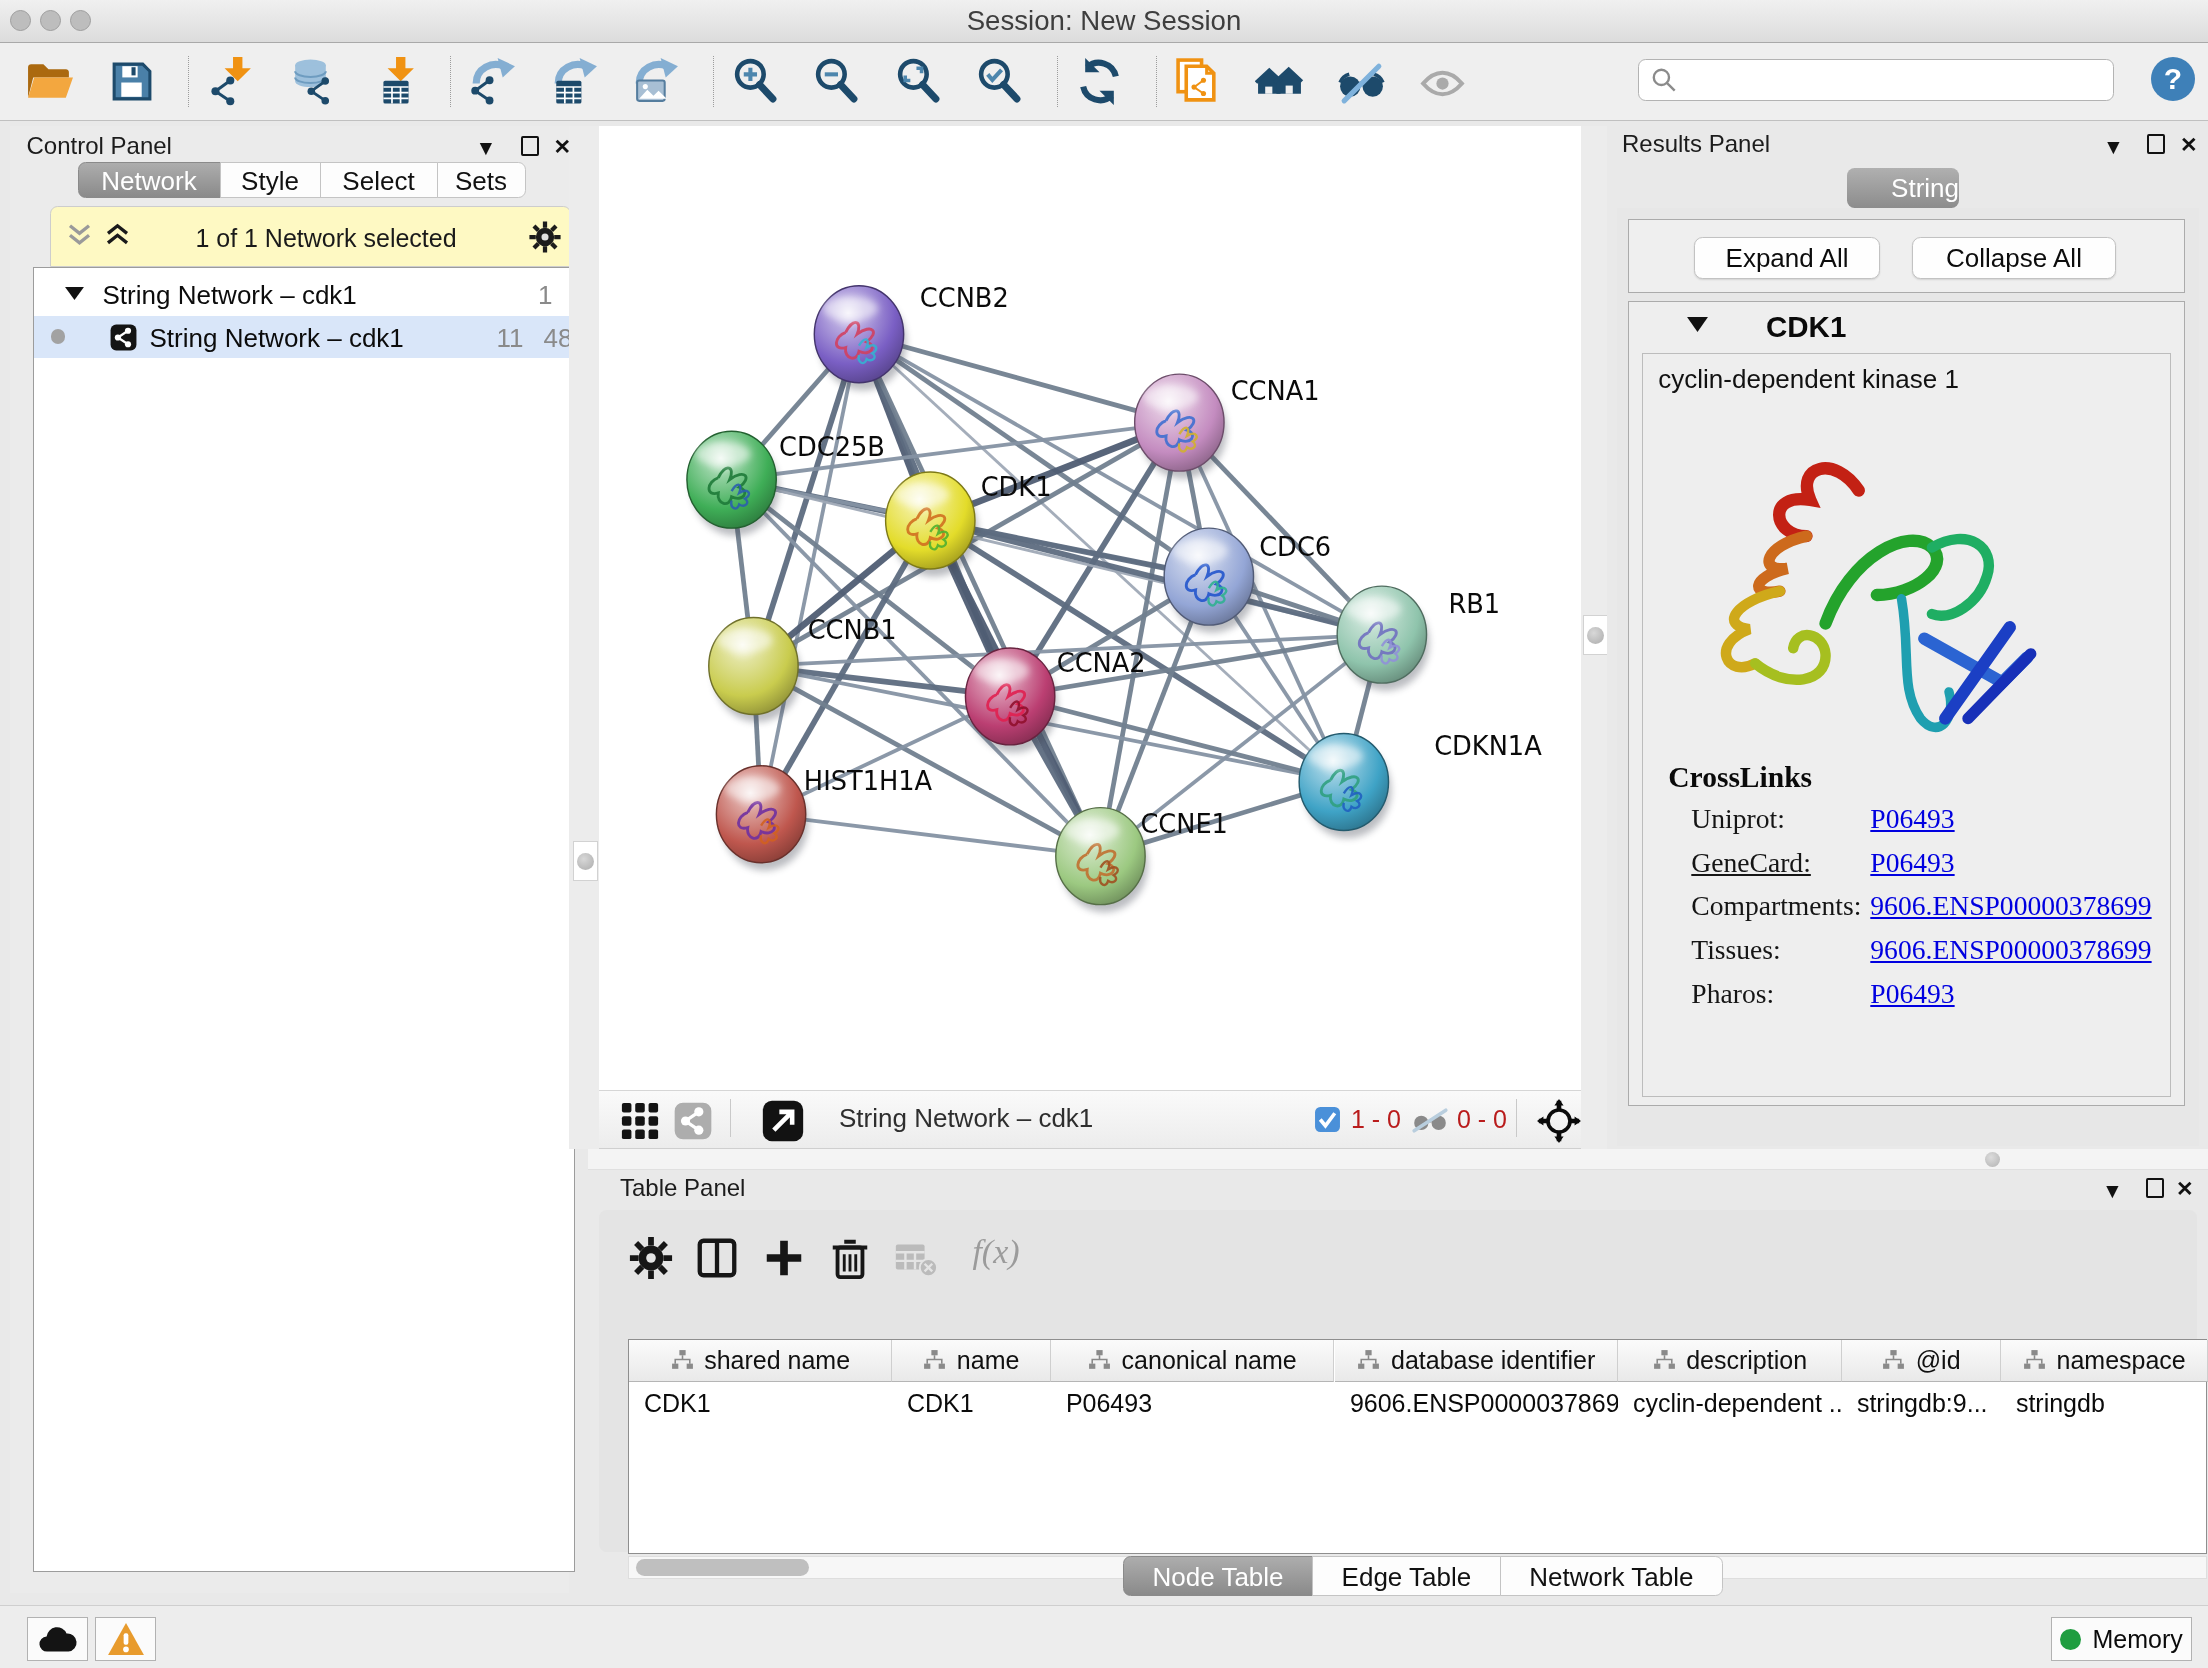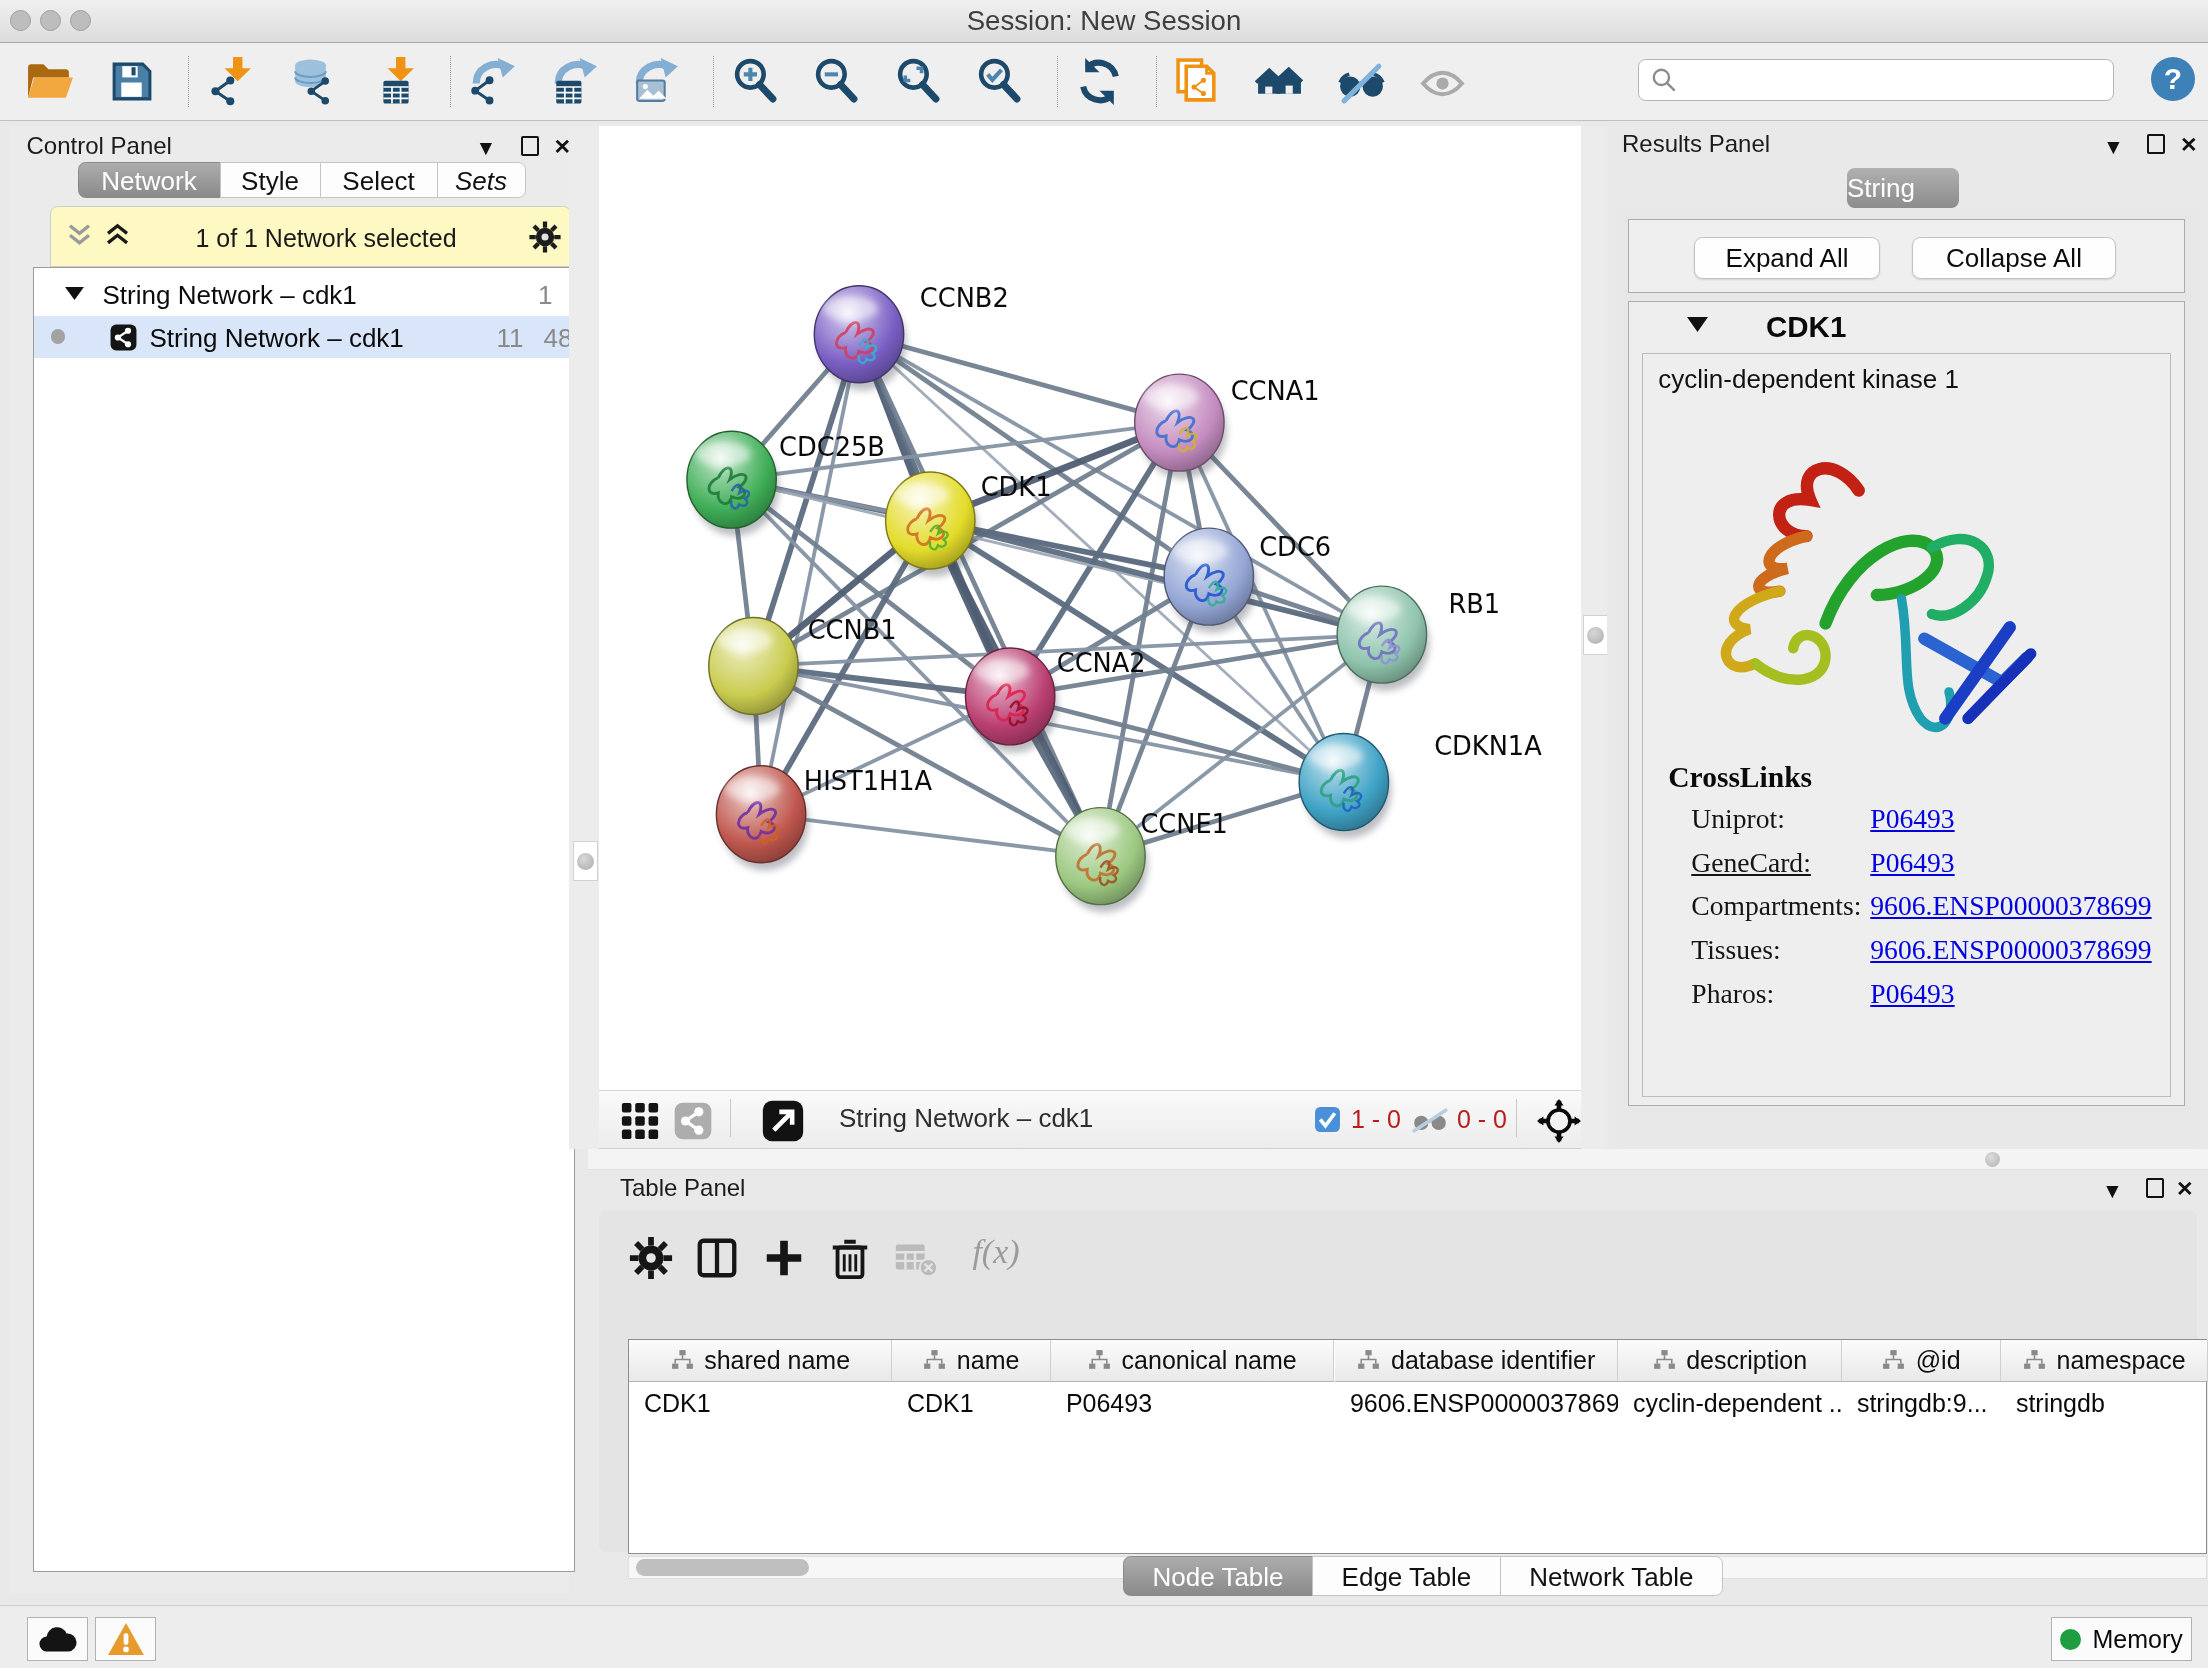--- a/index.html
+++ b/index.html
@@ -29,21 +29,21 @@
   .ptitle{font-size:24px;color:#1c1c1c;}
   .picon{position:absolute;font-size:21px;color:#111;line-height:21px;}
   .sq-icon{position:absolute;width:14.3px;height:16px;border:2.4px solid #111;border-radius:1.9px;}
   
   #cpanel{position:absolute;left:9.5px;top:126px;width:559px;height:1467px;background:#ebebeb;}
   .tab{height:36px;line-height:36px;text-align:center;font-size:26px;color:#111;background:#fdfdfd;
     border:1px solid #c4c4c4;box-sizing:border-box;margin-left:-1px;}
   .tab.active{background:linear-gradient(#adadad,#8a8a8a);color:#fff;border-color:#8a8a8a;}
   #ctabs{position:absolute;left:68px;top:36px;display:flex;}
   #ctabs .tab:first-child{border-radius:7.6px 0 0 7.6px;margin-left:0;}
-  #ctabs .tab:last-child{border-radius:0 7.6px 7.6px 0;font-style:italic;}
+  #ctabs .tab:last-child{border-radius:0 7.6px 7.6px 0;}
   #sel-header{position:absolute;left:40px;top:80px;width:521px;height:61px;background:#fef9c3;
     border:1px solid #cdcdcd;border-radius:7.6px 7.6px 0 0;box-sizing:border-box;}
   #sel-status{position:absolute;left:114px;top:17px;width:323px;text-align:center;font-size:25px;color:#1a1a1a;}
   #net-list{position:absolute;left:23px;top:141px;width:542px;height:1305px;background:#fff;
     border:1px solid #9c9c9c;box-sizing:border-box;}
   .lrow{position:absolute;left:0;width:100%;height:42px;font-size:26px;color:#0c0c0c;}
   .lrow .cnt{position:absolute;color:#8a8a8a;}
   #row-child{background:#d9e6f9;}
   
   .gutter{position:absolute;background:#ececec;}
@@ -54,21 +54,21 @@
   #net-toolbar{position:absolute;left:599px;top:1090px;width:982px;height:59px;
     background:linear-gradient(#fafafa,#ececec);border-top:1px solid #d6d6d6;border-bottom:1px solid #cfcfcf;box-sizing:border-box;}
   .ntb-sep{position:absolute;top:9.5px;width:0;height:38px;border-left:1px solid #c9c9c9;}
   #net-name{position:absolute;left:839px;top:1103px;font-size:26px;color:#2e2e2e;}
   .ntb-count{position:absolute;top:1105px;font-size:25px;color:#b91c1c;}
   #divider-strip{position:absolute;left:588px;top:1149px;width:1621px;height:21px;background:#f4f4f4;border-bottom:1px solid #e0e0e0;box-sizing:border-box;}
   #divider-strip i{position:absolute;left:1397px;top:2.9px;width:15px;height:15px;border-radius:50%;background:radial-gradient(circle at 40% 35%,#dcdcdc,#b2b2b2);}
   
   #rpanel{position:absolute;left:1607px;top:126px;width:601px;height:1023px;background:#e9e9e9;}
   #rp-tab{position:absolute;left:240px;top:42px;width:112px;height:40px;border-radius:7.6px;
-    background:linear-gradient(#b0b0b0,#8c8c8c);color:#fff;font-size:26px;text-align:left;line-height:40px;}
+    background:linear-gradient(#b0b0b0,#8c8c8c);color:#fff;font-size:26px;text-align:right;line-height:40px;}
   #rp-container{position:absolute;left:9.5px;top:82px;width:582px;height:938px;background:#e7e7e7;}
   #rp-buttons{position:absolute;left:21px;top:93px;width:557px;height:74px;background:#efefef;border:1px solid #ababab;box-sizing:border-box;}
   .rp-btn{position:absolute;top:17px;height:42px;background:#fefefe;border:1px solid #c2c2c2;border-radius:8.6px;
     font-size:26px;color:#0c0c0c;text-align:center;line-height:40px;box-sizing:border-box;box-shadow:0 1px 1.9px rgba(0,0,0,.12);}
   #cdk1-box{position:absolute;left:21px;top:175px;width:557px;height:805px;background:#eeeeee;border:1px solid #ababab;box-sizing:border-box;}
   #cdk1-head{position:absolute;left:0;top:5.7px;width:100%;height:42px;}
   #cdk1-gene{position:absolute;left:137px;top:1.9px;font-size:29.5px;font-weight:bold;color:#0a0a0a;}
   #cdk1-inner{position:absolute;left:13.3px;top:51px;width:529px;height:744px;border:1px solid #bcbcbc;box-sizing:border-box;}
   #cdk1-desc{position:absolute;left:15px;top:9.5px;font-size:26px;color:#111;}
   #xl-head{position:absolute;left:25px;top:407px;font-family:"Liberation Serif",serif;font-weight:bold;font-size:29.5px;color:#0a0a0a;}

